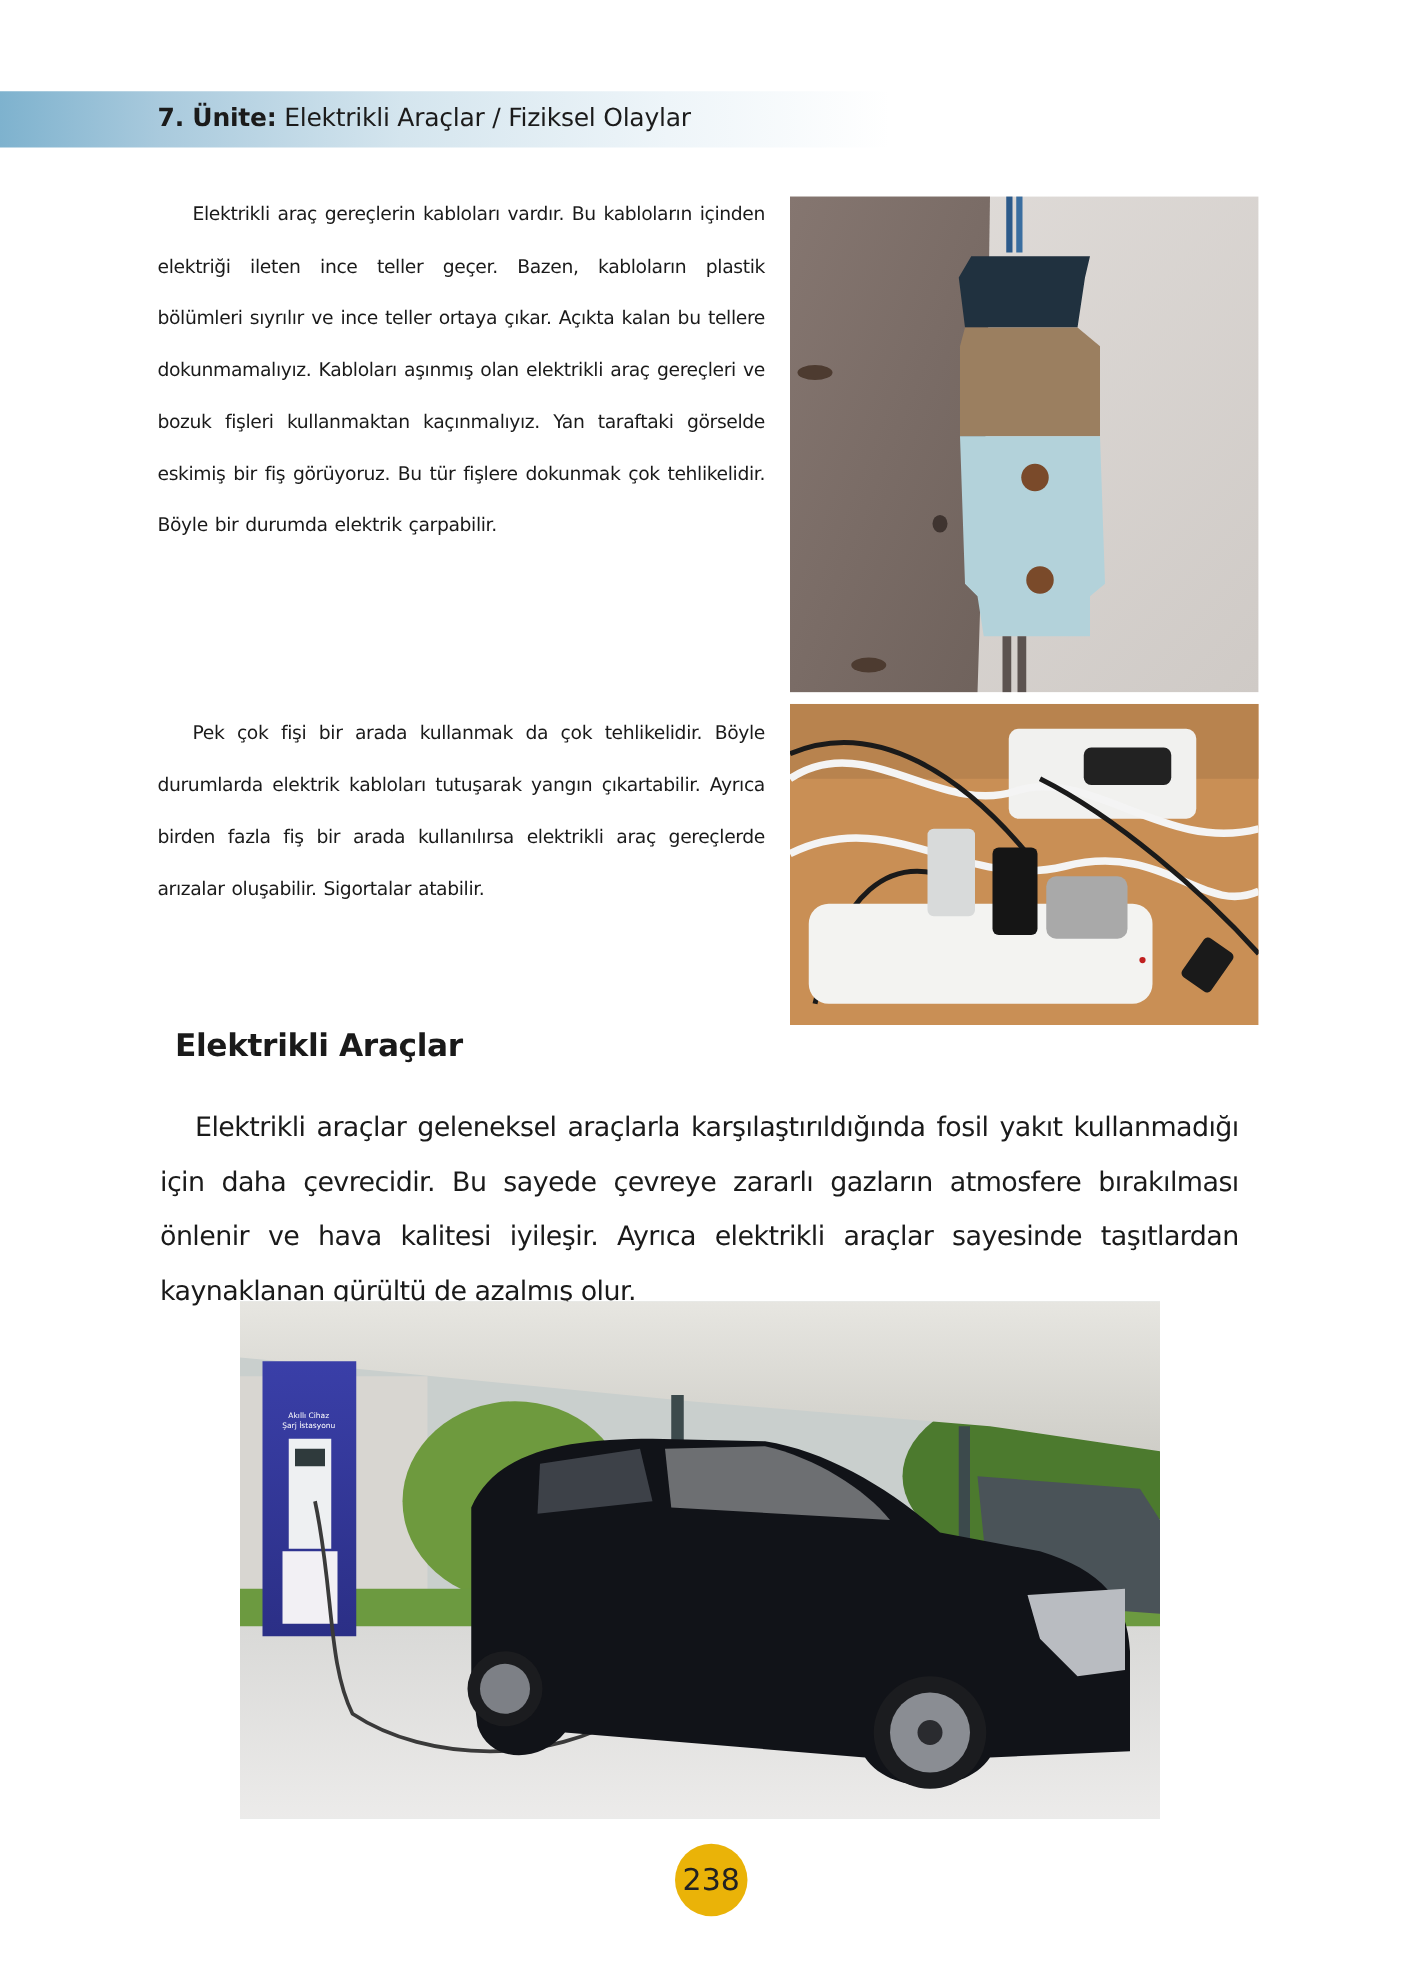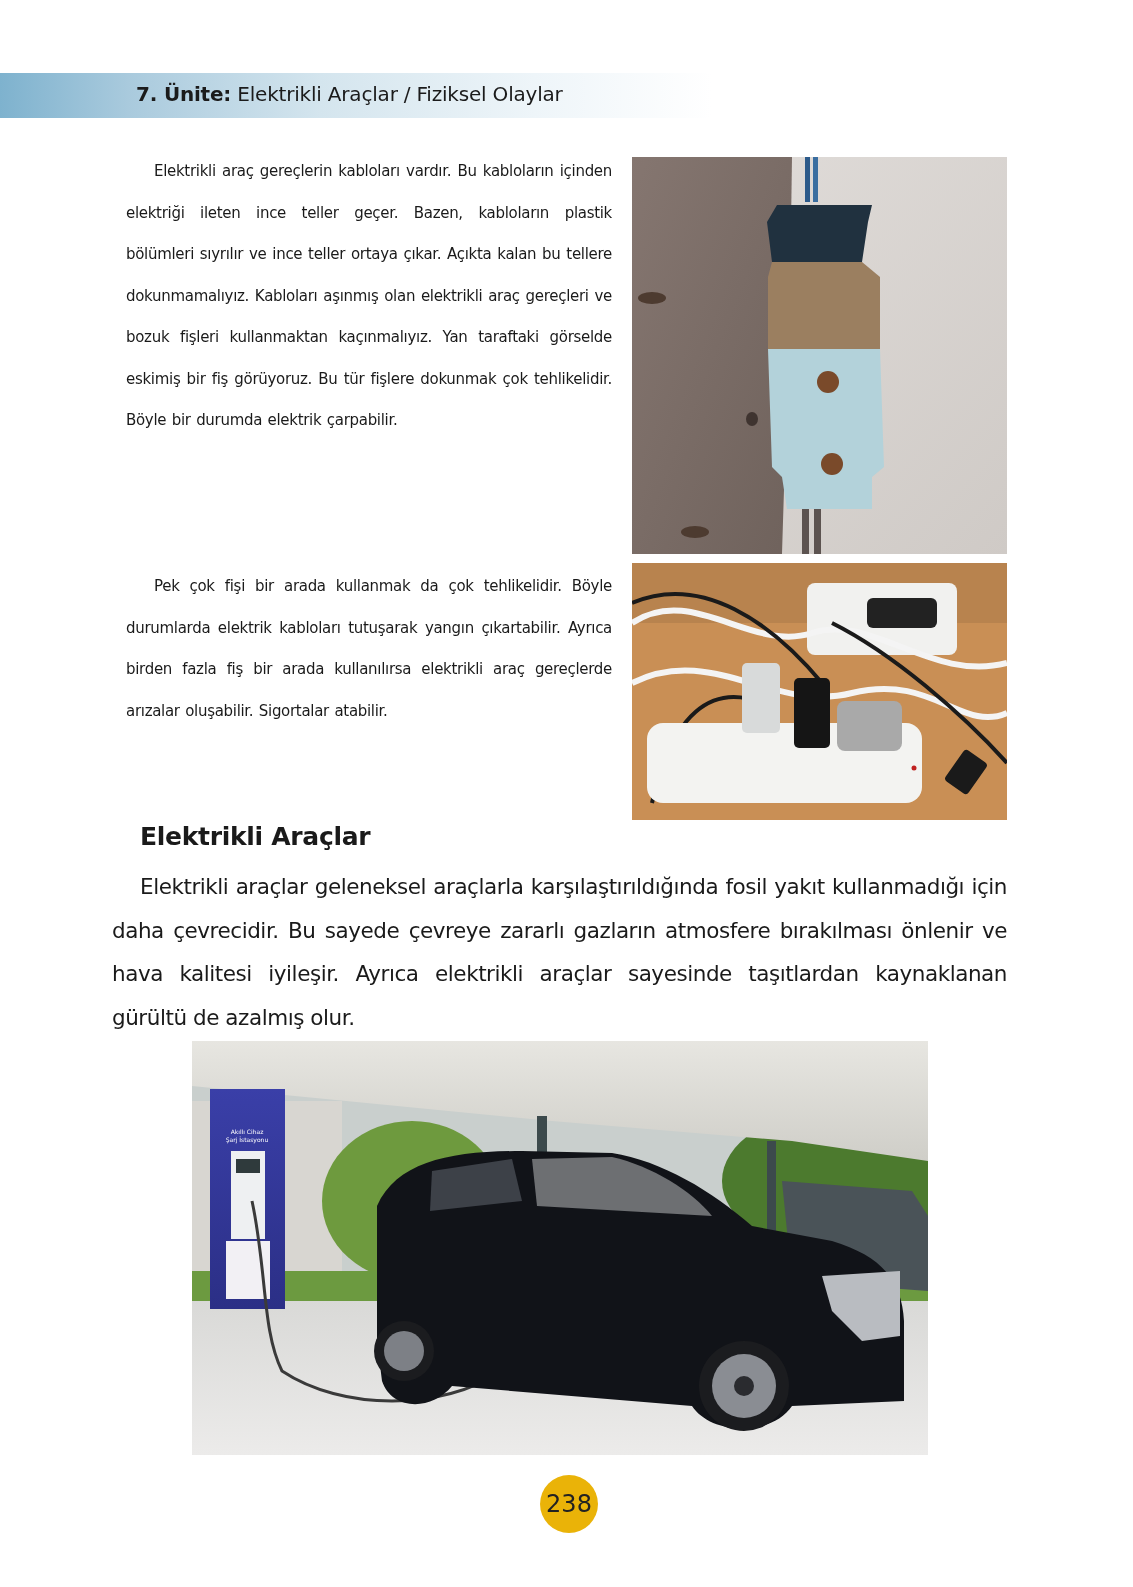--- a/index.html
+++ b/index.html
@@ -5,41 +5,41 @@
     html, body { margin: 0; padding: 0; background: #ffffff; }
     body {
       width: 1133px; height: 1587px; position: relative; overflow: hidden;
       font-family: "DejaVu Sans", sans-serif; color: #1a1a1a;
     }
     .header-bar {
       position: absolute; left: 0; top: 73px; width: 712px; height: 45px;
       background: linear-gradient(90deg, #7eb2ce 0%, #a9cadd 18%, #d4e5ee 45%, #eef5f9 75%, #ffffff 100%);
     }
     .header-text {
-      position: absolute; left: 136px; top: 82px; font-size: 20px; color: #1b1b1b;
+      position: absolute; left: 126px; top: 82px; font-size: 20px; color: #1b1b1b;
       white-space: nowrap; letter-spacing: -0.2px;
     }
     .header-text .unit { font-weight: bold; }
     .col-text {
       position: absolute; left: 126px; width: 486px;
       font-size: 15px; line-height: 41.5px; text-align: justify;
       letter-spacing: -0.3px; word-spacing: 1px;
     }
     .col-text p { margin: 0; text-indent: 28px; }
     .p1 { top: 151px; }
     .p2 { top: 566px; }
     .heading {
       position: absolute; left: 140px; top: 822px; font-size: 25px; font-weight: bold;
       letter-spacing: -0.3px;
     }
     .full-text {
       position: absolute; left: 112px; top: 865px; width: 895px;
       font-size: 21.5px; line-height: 43.5px; text-align: justify; letter-spacing: -0.45px;
     }
-    .full-text p { margin: 0; text-indent: 28px; }
+    .full-text p { margin: 16px; text-indent: 28px; }
 
     .photo { position: absolute; overflow: hidden; }
     .photo-plug { left: 632px; top: 157px; width: 375px; height: 397px; }
     .photo-strip { left: 632px; top: 563px; width: 375px; height: 257px; }
     .photo-car { left: 192px; top: 1041px; width: 736px; height: 414px; }
 
     .page-num {
       position: absolute; left: 540px; top: 1475px; width: 58px; height: 58px; border-radius: 50%;
       background: #eab308; display: flex; align-items: center; justify-content: center;
       font-size: 24px; color: #222;

